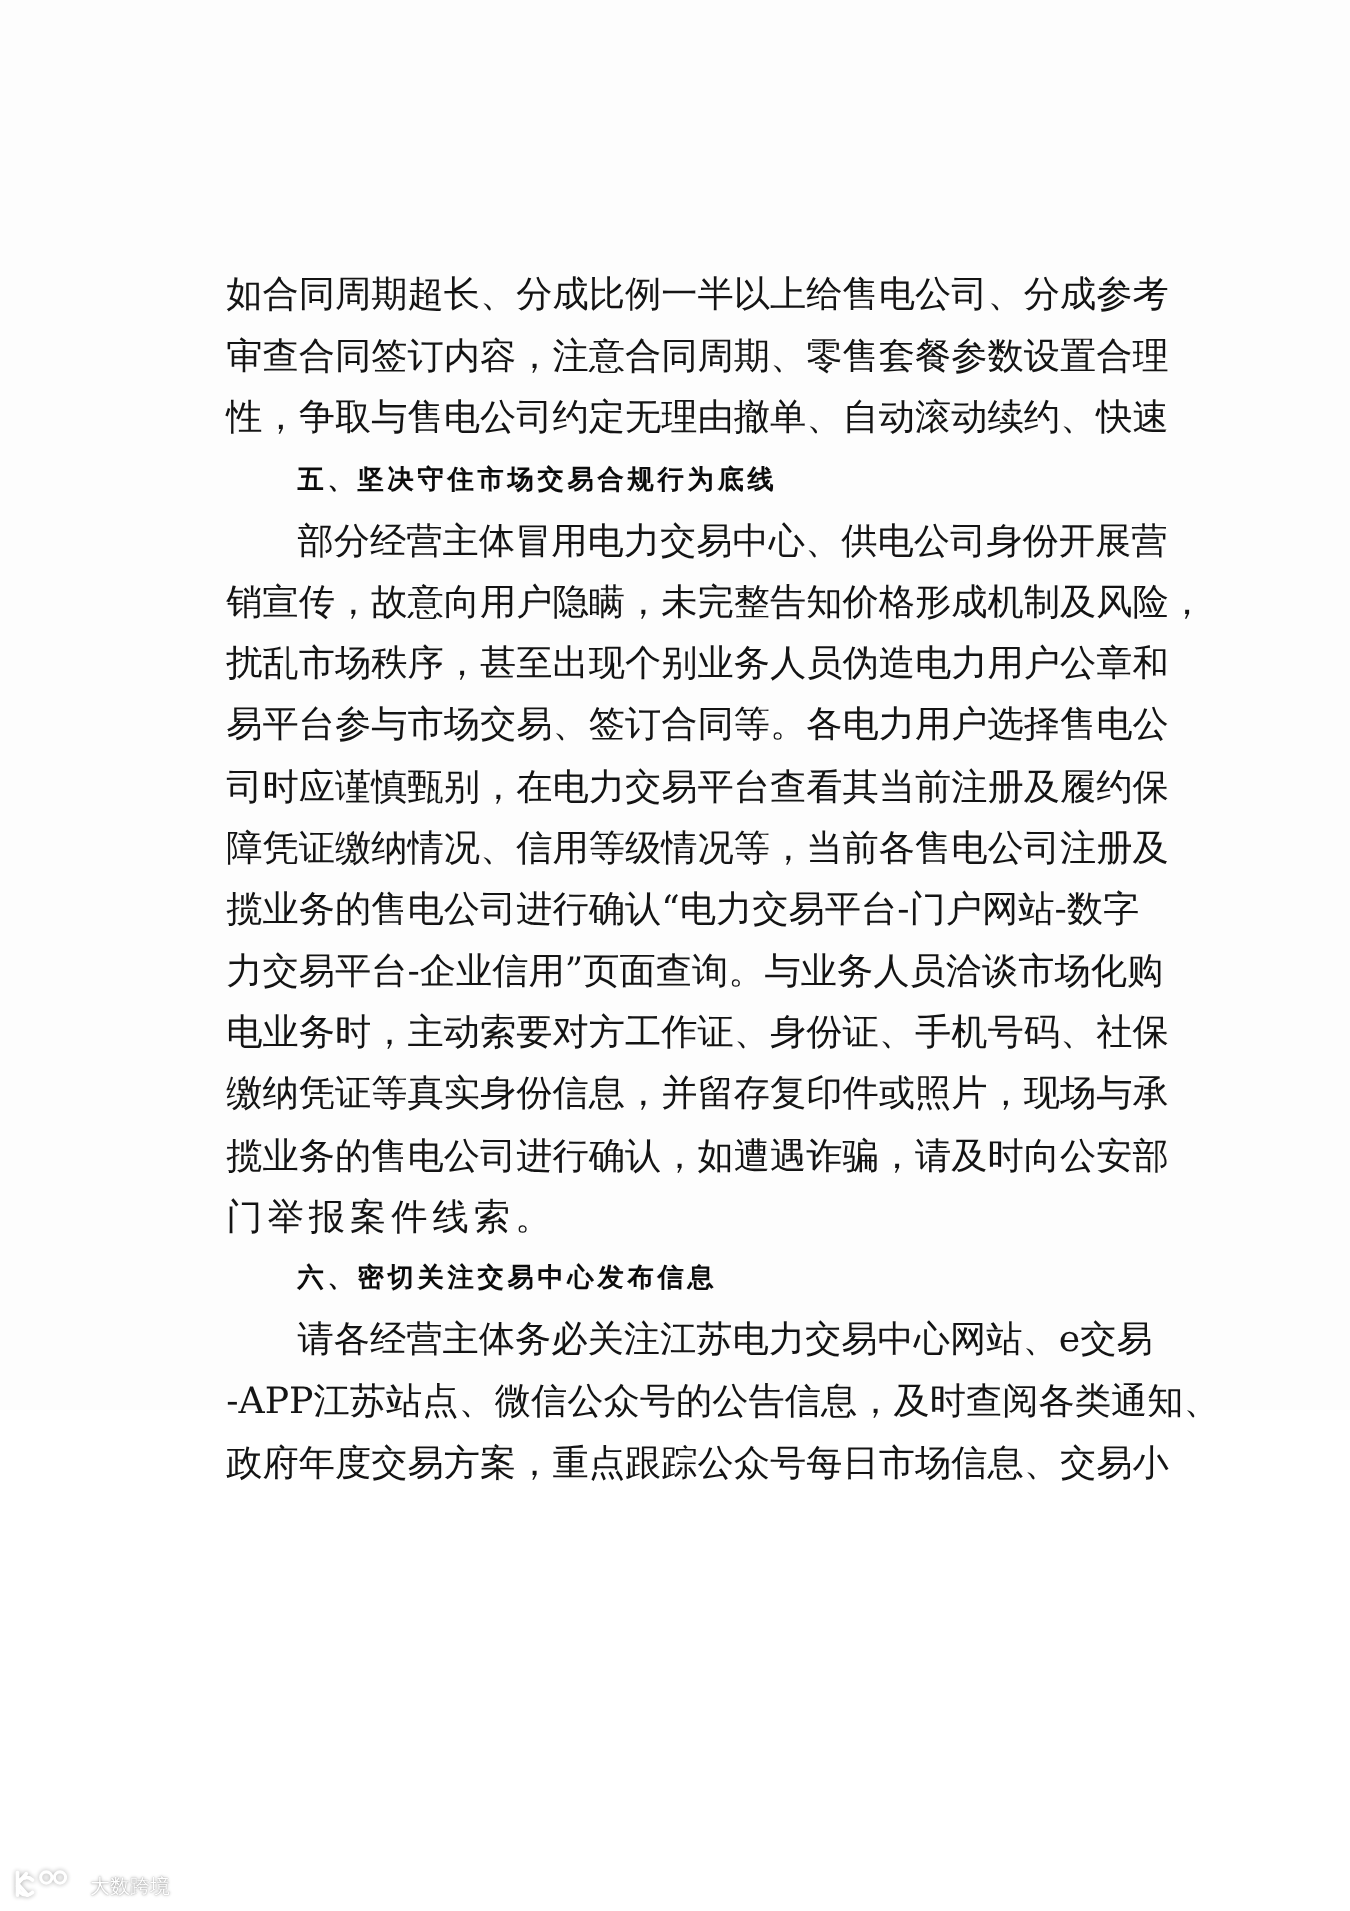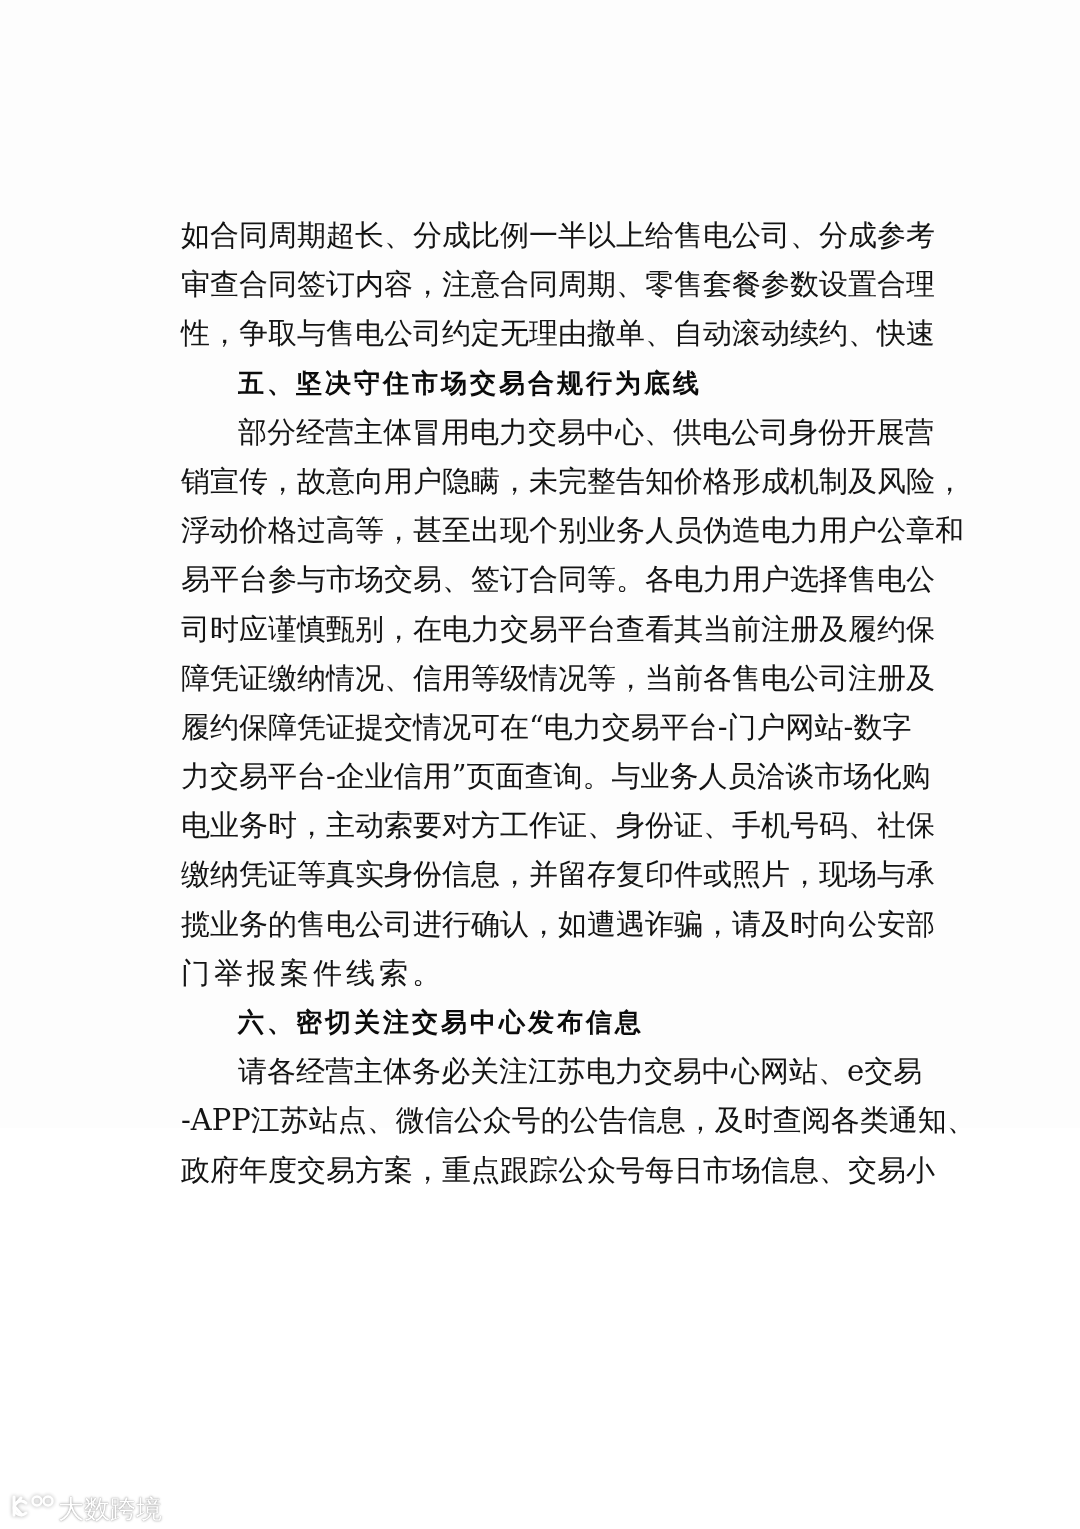--- a/index.html
+++ b/index.html
@@ -42,34 +42,34 @@
       letter-spacing: 4px;
     }
     .line.indent {
       padding-left: 57px;
     }
     .line.heading {
       font-family: "DejaVu Sans", "Liberation Sans", sans-serif;
       font-weight: bold;
       text-align-last: left;
       letter-spacing: 3px;
-      font-size: 26px;
+      font-size: 21px;
       color: #0c0c0c;
     }
     .watermark {
       position: absolute;
       left: 10px;
       top: 1494px;
       height: 30px;
       display: flex;
       align-items: center;
-      gap: 2px;
+      gap: 16px;
       color: #ffffff;
       font-family: "DejaVu Sans", "Liberation Sans", sans-serif;
-      font-size: 26px;
+      font-size: 16px;
       text-shadow: 0 0 3px rgba(0,0,0,0.35), 0 0 1px rgba(0,0,0,0.4);
       opacity: 0.95;
     }
     .watermark svg {
       filter: drop-shadow(0 0 2px rgba(0,0,0,0.35));
     }
   </style>
 </head>
 <body>
 
@@ -79,25 +79,25 @@
     <div class="paragraph">
       <span class="line">如合同周期超长、分成比例一半以上给售电公司、分成参考</span>
       <span class="line">审查合同签订内容，注意合同周期、零售套餐参数设置合理</span>
       <span class="line">性，争取与售电公司约定无理由撤单、自动滚动续约、快速</span>
     </div>
 
     <div class="line heading indent">五、坚决守住市场交易合规行为底线</div>
     <div class="paragraph">
       <span class="line indent">部分经营主体冒用电力交易中心、供电公司身份开展营</span>
       <span class="line">销宣传，故意向用户隐瞒，未完整告知价格形成机制及风险，</span>
-      <span class="line">浮动价格过高等，甚至出现个别业务人员伪造电力用户公章和</span>
+      <span class="line">扰乱市场秩序，甚至出现个别业务人员伪造电力用户公章和</span>
       <span class="line">易平台参与市场交易、签订合同等。各电力用户选择售电公</span>
       <span class="line">司时应谨慎甄别，在电力交易平台查看其当前注册及履约保</span>
       <span class="line">障凭证缴纳情况、信用等级情况等，当前各售电公司注册及</span>
-      <span class="line">履约保障凭证提交情况可在“电力交易平台-门户网站-数字</span>
+      <span class="line">揽业务的售电公司进行确认“电力交易平台-门户网站-数字</span>
       <span class="line">力交易平台-企业信用”页面查询。与业务人员洽谈市场化购</span>
       <span class="line">电业务时，主动索要对方工作证、身份证、手机号码、社保</span>
       <span class="line">缴纳凭证等真实身份信息，并留存复印件或照片，现场与承</span>
       <span class="line">揽业务的售电公司进行确认，如遭遇诈骗，请及时向公安部</span>
       <span class="line last">门举报案件线索。</span>
     </div>
 
     <div class="line heading indent">六、密切关注交易中心发布信息</div>
     <div class="paragraph">
       <span class="line indent">请各经营主体务必关注江苏电力交易中心网站、e交易</span>

